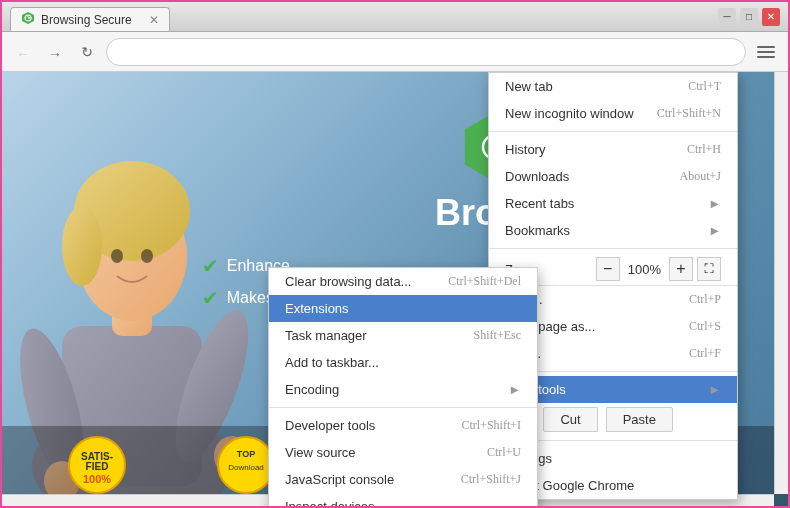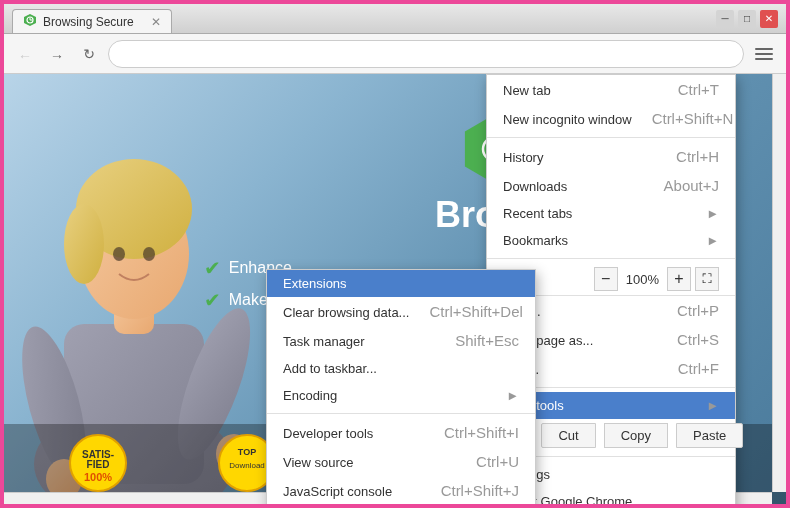--- a/index.html
+++ b/index.html
@@ -1,19 +1,19 @@
 <!DOCTYPE html>
 <html><head>
   <meta charset="utf-8">
   <style>
     * { margin: 0; padding: 0; box-sizing: border-box; }
     body { width: 790px; height: 508px; overflow: hidden; font-family: Arial, sans-serif; font-size: 13px; background: #f0f0f0; }
 
     
-    .browser-window { width: 790px; height: 508px; display: flex; flex-direction: column; border: 4px solid #ec4899; }
+    .browser-window { width: 790px; height: 508px; display: flex; flex-direction: column; border: 2px solid #ec4899; }
     
     
     .title-bar {
       height: 30px;
       background: linear-gradient(to bottom, #e8e8e8, #d0d0d0);
       display: flex;
       align-items: center;
       padding: 0 8px;
       border-bottom: 1px solid #aaa;
       user-select: none;
@@ -167,21 +167,21 @@
     .menu-item {
       display: flex;
       align-items: flex-end;
       padding: 6px 16px;
       cursor: pointer;
       color: #333;
       white-space: nowrap;
     }
     .menu-item.highlighted { background: #4a7fcb; color: white; }
     .menu-separator { height: 1px; background: #e0e0e0; margin: 4px 0; }
-    .menu-item .shortcut { margin-left: auto; color: #999; font-size: 15px; padding-left: 20px; }
+    .menu-item .shortcut { margin-left: auto; color: #999; font-size: 12px; padding-left: 20px; font-family: Liberation Serif, serif; }
     .menu-item .arrow { margin-left: auto; color: #999; }
 
     
     .more-tools-panel {
       position: absolute;
       top: 0;
       right: 250px;
       width: 270px;
       background: white;
       border: 1px solid #ccc;
@@ -426,40 +426,39 @@
       <div class="menu-separator"></div>
 
       <div class="menu-item highlighted">
         <span>More tools</span>
         <span class="arrow">►</span>
       </div>
 
       <div class="menu-item" style="padding: 4px 16px; gap: 8px;">
         <span style="margin-right:8px;">Edit</span>
         <button class="edit-btn">Cut</button>
-        <button class="edit-btn">Copy</button>
         <button class="edit-btn">Paste</button>
       </div>
       <div class="menu-separator"></div>
       <div class="menu-item">
         <span>Settings</span>
       </div>
       <div class="menu-item">
         <span>About Google Chrome</span>
       </div>
 
     </div>
 
     <div class="more-tools-panel" style="top: 195px;">
+      <div class="menu-item">
+        <span>Clear browsing data...</span>
+        <span class="shortcut">Ctrl+Shift+Del</span>
+      </div>
       <div class="menu-item" style="background:#4a7fcb; color:white;">
         <span>Extensions</span>
-      </div>
-      <div class="menu-item">
-        <span>Clear browsing data...</span>
-        <span class="shortcut">Ctrl+Shift+Del</span>
       </div>
       <div class="menu-item">
         <span>Task manager</span>
         <span class="shortcut">Shift+Esc</span>
       </div>
       <div class="menu-item">
         <span>Add to taskbar...</span>
       </div>
       <div class="menu-item">
         <span>Encoding</span>

